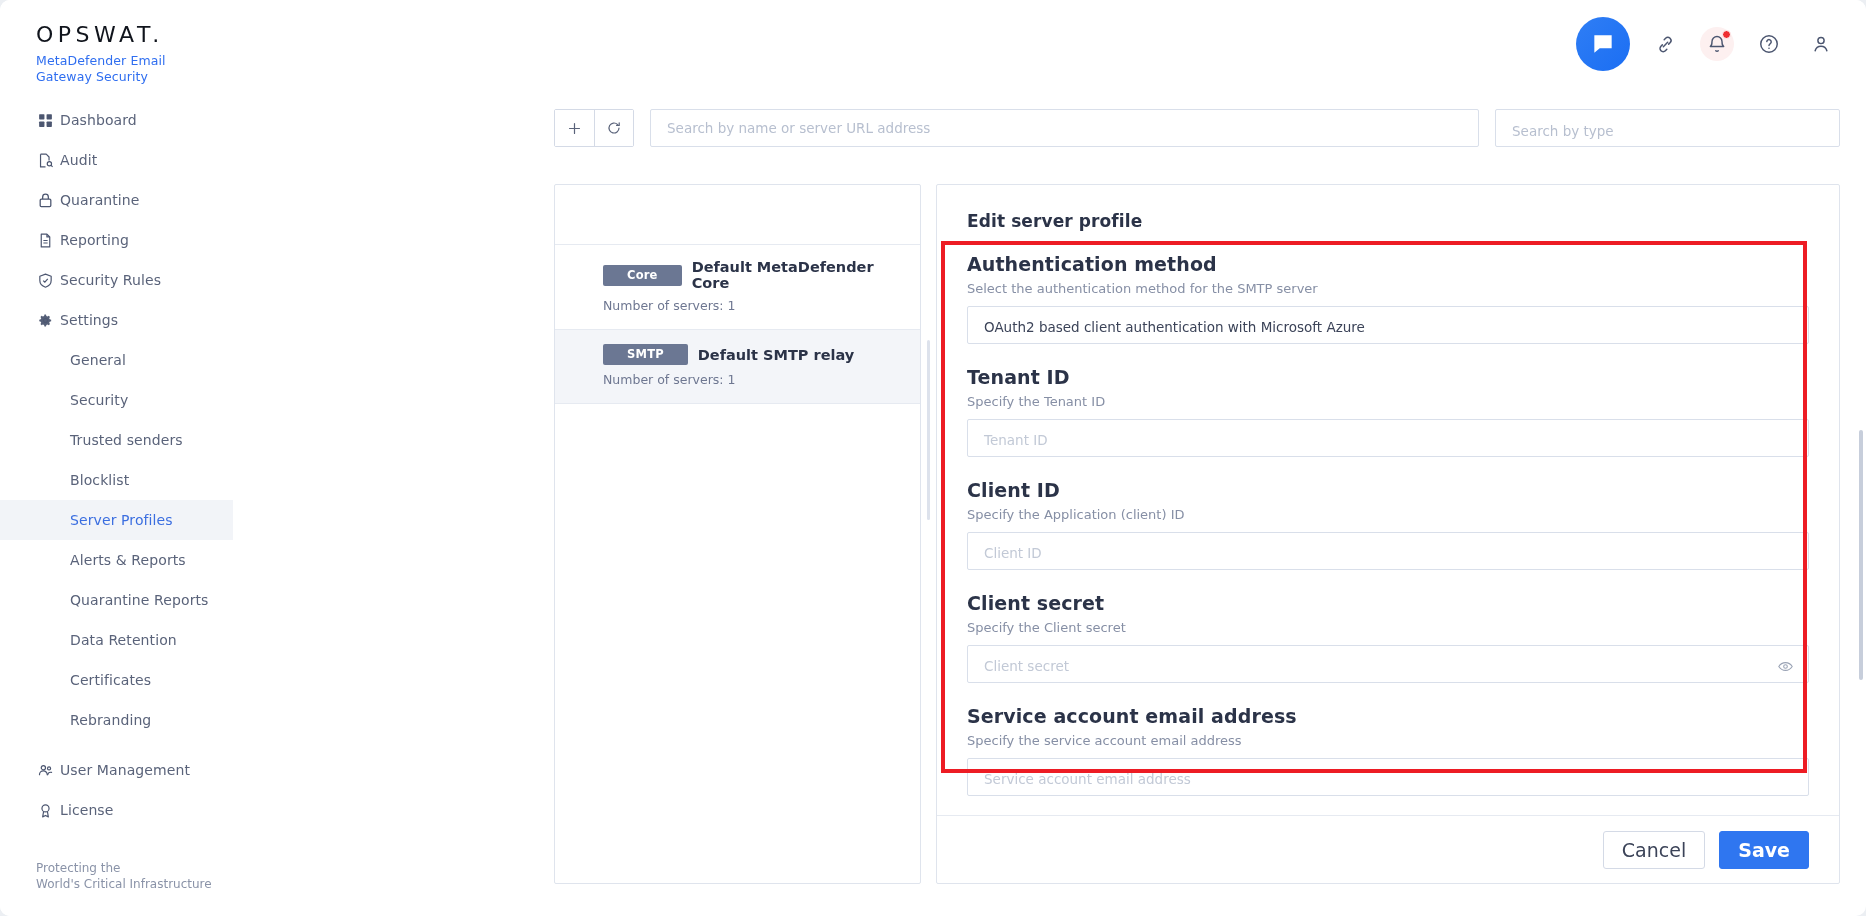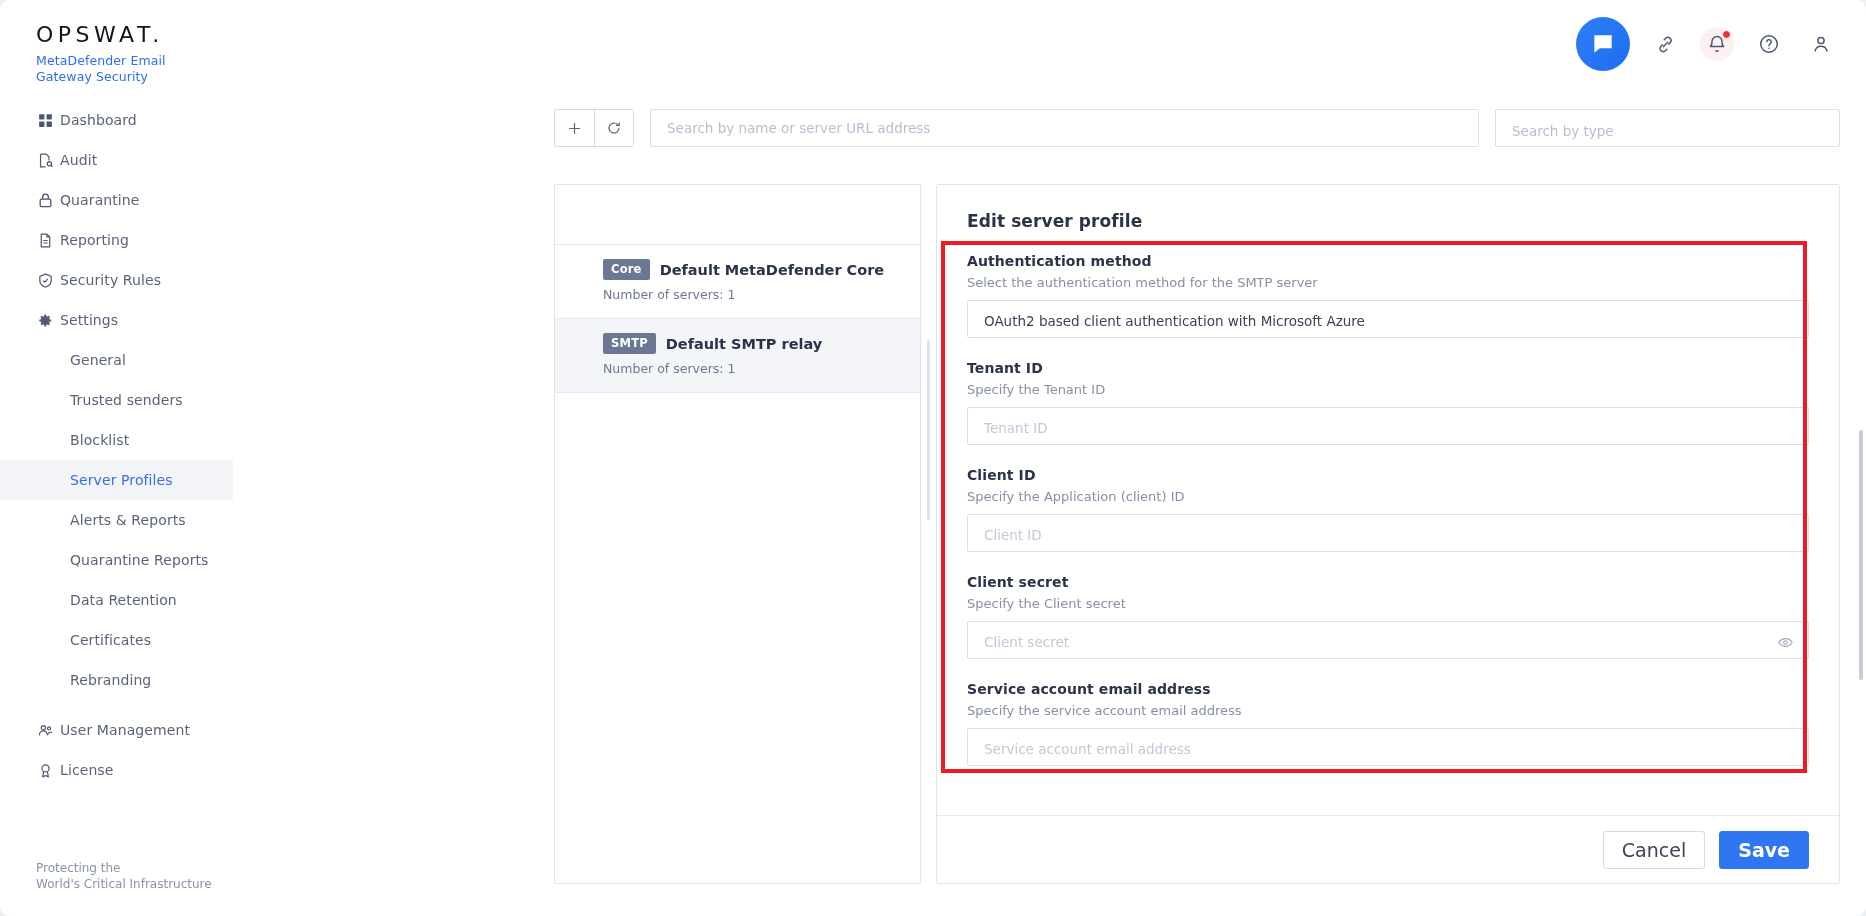--- a/index.html
+++ b/index.html
@@ -119,21 +119,21 @@
   }
   .list-head { height: 60px; border-bottom: 1px solid #e6eaf1; }
   .list-item {
     padding: 14px 16px 16px 48px; border-bottom: 1px solid #e6eaf1;
     cursor: pointer; background: #fff;
   }
   .list-item.selected { background: #f3f5f9; }
   .li-top { display: flex; align-items: center; gap: 10px; }
   .badge {
     background: #6b7793; color: #fff; font-size: 11.5px; font-weight: 700;
-    padding: 3px 8px 4px; border-radius: 2px; letter-spacing: .2px;
+    padding: 3px 24px 4px; border-radius: 2px; letter-spacing: .2px;
   }
   .li-title { font-size: 14.5px; color: #2b3348; font-weight: 700; }
   .li-sub { margin-top: 7px; font-size: 12.5px; color: #6e7791; }
 
   
   .formpanel {
     position: absolute; left: 703px; top: 84px; right: 26px; bottom: 32px;
     background: #fff; border: 1px solid #dfe4ed; border-radius: 2px;
     display: flex; flex-direction: column;
   }
@@ -143,21 +143,21 @@
   }
   .form-scroll {
     position: relative; flex: 1; overflow: hidden;
     padding: 22px 30px 0 30px;
   }
   .redbox {
     position: absolute; left: 4px; right: 32px; top: 10px; height: 532px;
     border: 4px solid #ed1c24; pointer-events: none; z-index: 5;
   }
   .field { margin-bottom: 22px; }
-  .f-label { font-size: 14px; color: #2b3348; font-weight: 700; letter-spacing: .1px; }
+  .f-label { font-size: 19px; color: #2b3348; font-weight: 700; letter-spacing: .1px; }
   .f-desc { font-size: 13px; color: #868fa5; margin-top: 6px; }
   .f-input {
     margin-top: 10px; height: 38px; border: 1px solid #d9dfea;
     border-radius: 2px; display: flex; align-items: center;
     padding: 4px 14px 0 16px; background: #fff;
     justify-content: space-between;
   }
   .f-input .val { font-size: 13.5px; color: #3b4358; }
   .f-input .ph { font-size: 13.5px; color: #c2c9d6; }
   .eye { color: #9aa3b5; display: flex; align-items: center; cursor: pointer; }
@@ -298,20 +298,23 @@
         <svg width="17" height="17" viewBox="0 0 24 24" fill="#4c5670">
           <path d="M12 8.4a3.6 3.6 0 100 7.2 3.6 3.6 0 000-7.2zm0 5.6a2 2 0 110-4 2 2 0 010 4z"></path>
           <path d="M20 13.1v-2.2l-2.1-.5a6 6 0 00-.7-1.7l1.1-1.8-1.6-1.6-1.8 1.1a6 6 0 00-1.7-.7L12.7 3.5h-2.2L10 5.7a6 6 0 00-1.7.7L6.5 5.3 4.9 6.9 6 8.7a6 6 0 00-.7 1.7l-2.1.5v2.2l2.1.5c.16.6.4 1.17.7 1.7l-1.1 1.8 1.6 1.6 1.8-1.1c.53.3 1.1.54 1.7.7l.5 2.1h2.2l.5-2.1c.6-.16 1.17-.4 1.7-.7l1.8 1.1 1.6-1.6-1.1-1.8c.3-.53.54-1.1.7-1.7z" opacity=".95"></path>
         </svg>
       </span>
       <span>Settings</span>
     </div>
 
     <div class="nav-item sub">
       <span>General</span>
+    </div>
+    <div class="nav-item sub">
+      <span>Security</span>
     </div>
     <div class="nav-item sub">
       <span>Trusted senders</span>
     </div>
     <div class="nav-item sub">
       <span>Blocklist</span>
     </div>
     <div class="nav-item sub active">
       <span>Server Profiles</span>
     </div>

